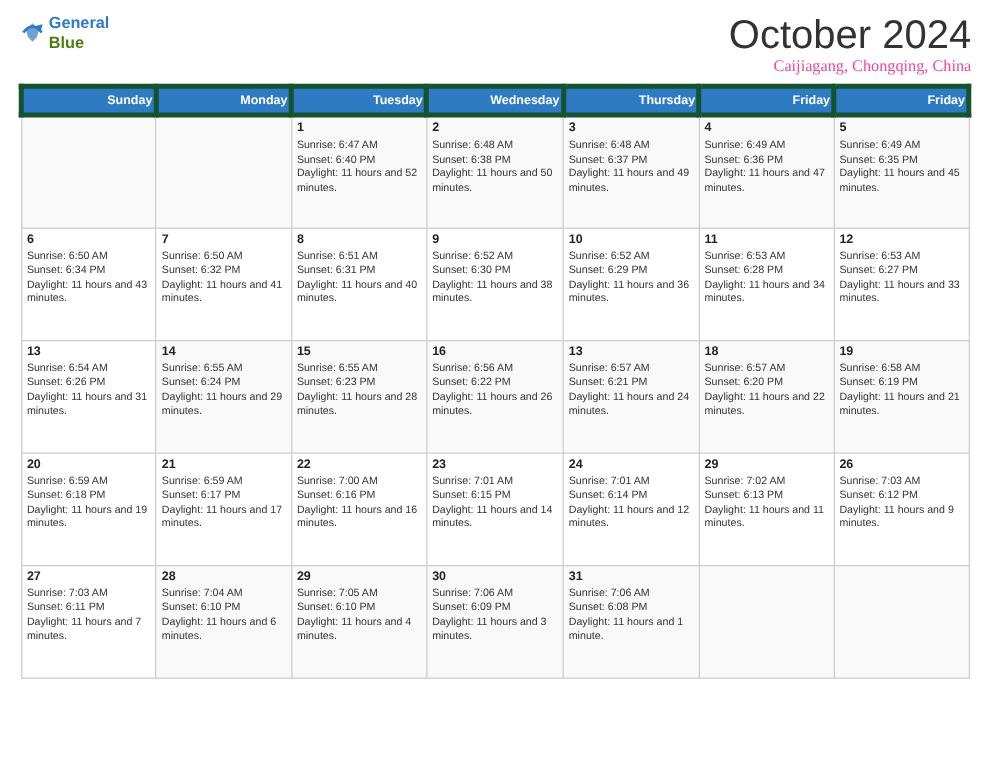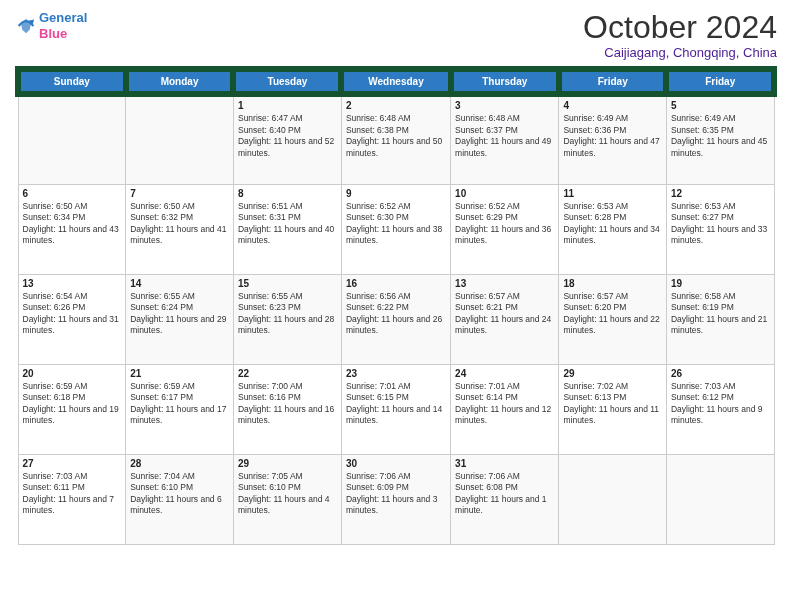--- a/index.html
+++ b/index.html
@@ -44,35 +44,36 @@
     }
     .month-title {
       font-size: 32px;
       font-weight: normal;
       color: #333;
       line-height: 1.1;
       margin-left: 10px;
     }
     .location {
       font-size: 13px;
-      color: #4c1d95;
+      color: #ec4899;
+      font-family: Liberation Serif, serif;
     }
     .calendar {
       width: 100%;
       border-collapse: collapse;
       font-size: 9px;
     }
     .calendar thead tr th {
       background-color: #2e7bc4;
       color: #fff;
-      text-align: center;
+      text-align: right;
       padding: 4px 1px;
       font-size: 10px;
       font-weight: bold;
-      border: 6px solid #14532d;
+      border: 4px solid #14532d;
     }
     .calendar tbody tr td {
       border: 1px solid #ccc;
       vertical-align: top;
       padding: 3px 4px;
       width: 113px;
       height: 90px;
       background: #fff;
     }
     .calendar tbody tr:nth-child(odd) td {
@@ -106,21 +107,21 @@
 <div class="page">
   <div class="header">
     <div class="logo">
       <svg class="logo-icon" viewBox="0 0 30 30">
         <path d="M5 15 Q15 2 25 15" fill="none" stroke="#2e7bc4" stroke-width="3"></path>
         <path d="M15 5 L22 12 L20 20 L15 25 L10 20 L8 12 Z" fill="#2e7bc4" opacity="0.7"></path>
         <polygon points="18,8 26,6 24,14" fill="#2e7bc4"></polygon>
       </svg>
       <div class="logo-text">
         <div><span>General</span></div>
-        <div><span style="color:#ec4899">Blue</span></div>
+        <div><span style="color:#4d7c0f">Blue</span></div>
       </div>
     </div>
     <div class="title-block">
       <div class="month-title">October 2024</div>
       <div class="location">Caijiagang, Chongqing, China</div>
     </div>
   </div>
 
   <table class="calendar">
     <thead>

